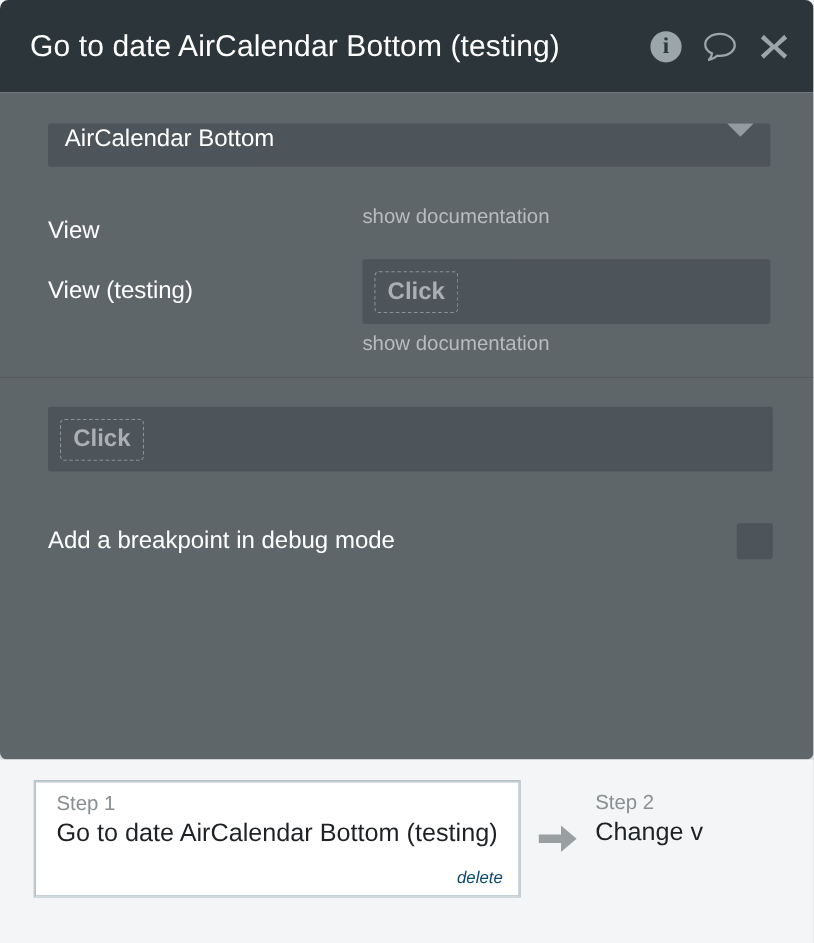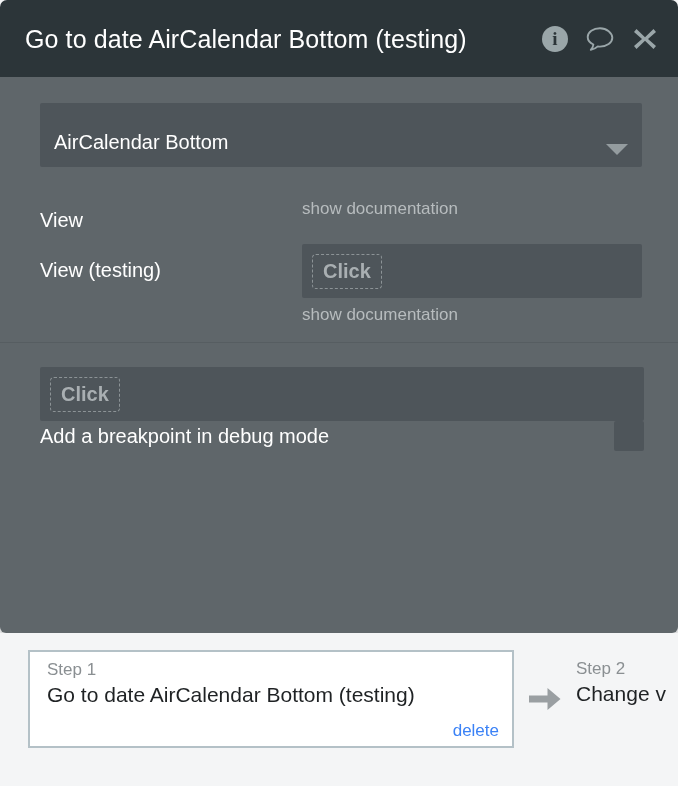--- a/index.html
+++ b/index.html
@@ -106,24 +106,24 @@
 
   .field {
     background: #4e555a;
     border-radius: 2px;
     color: #ffffff;
     font-size: 20px;
     line-height: 26px;
   }
 
   .dropdown {
-    height: 64px;
-    display: flex;
-    align-items: flex-end;
-    padding: 12px 14px;
+    height: 36px;
+    display: flex;
+    align-items: flex-start;
+    padding: 0 14px;
     cursor: pointer;
   }
   .dropdown-value { flex: 1 1 auto; }
   .caret {
     width: 0; height: 0;
     border-left: 11px solid transparent;
     border-right: 11px solid transparent;
     border-top: 11px solid #949c9f;
     margin-left: 10px;
   }
@@ -192,21 +192,21 @@
 
   .steps-inner {
     display: flex;
     align-items: center;
     padding: 17px 0 0 28px;
   }
 
   .step-card {
     background: #ffffff;
     border: 1px solid #b4c1c7;
-    width: 486px;
+    width: 406px;
     height: 98px;
     padding: 8px 14px 0 18px;
     position: relative;
     cursor: pointer;
     flex: 0 0 auto;
   }
 
   .step-card.selected { box-shadow: inset 0 0 0 1px #b4c1c7; }
 
   .step-num {
@@ -217,24 +217,25 @@
   .step-title {
     color: #1f2224;
     font-size: 21px;
     line-height: 28px;
     white-space: nowrap;
   }
   .step-delete {
     position: absolute;
     right: 14px;
     bottom: 5px;
-    color: #3b82f6;
-    font-size: 17px;
+    color: #0c4a6e;
+    font-size: 14px;
     line-height: 22px;
     cursor: pointer;
+    font-style: italic;
   }
 
   .step-arrow {
     flex: 0 0 auto;
     width: 62px;
     display: flex;
     align-items: center;
     justify-content: center;
     color: #9a9fa2;
   }
@@ -307,21 +308,21 @@
       <div class="divider" style="margin-top:16px;"></div>
 
       <div class="row" style="padding-top:24px; padding-right:34px;">
         <div class="row-control">
           <div class="field click-field">
             <span class="click-chip">Click</span>
           </div>
         </div>
       </div>
 
-      <div class="row" style="padding-right:34px; align-items:center;">
+      <div class="row" style="padding-top:43px; padding-right:34px; align-items:center;">
         <div class="row-label" style="flex:1 1 auto;">Add a breakpoint in debug mode</div>
         <div class="checkbox"></div>
       </div>
 
     </div>
   </div>
 
   <div class="steps">
     <div class="steps-inner">
 

